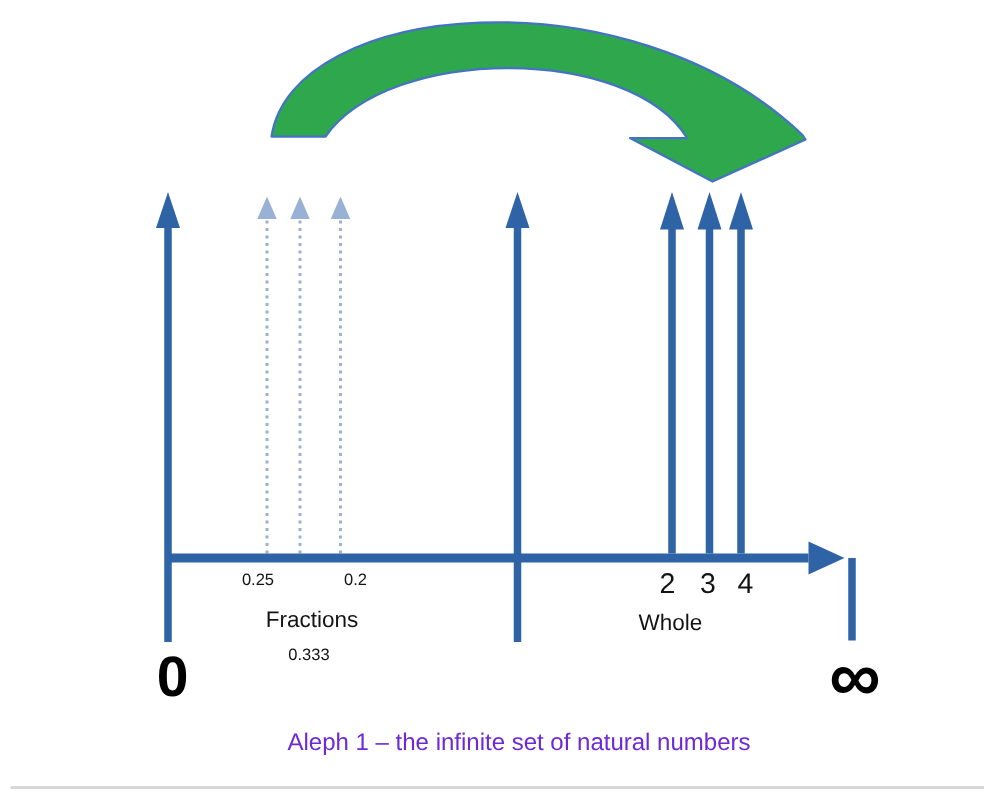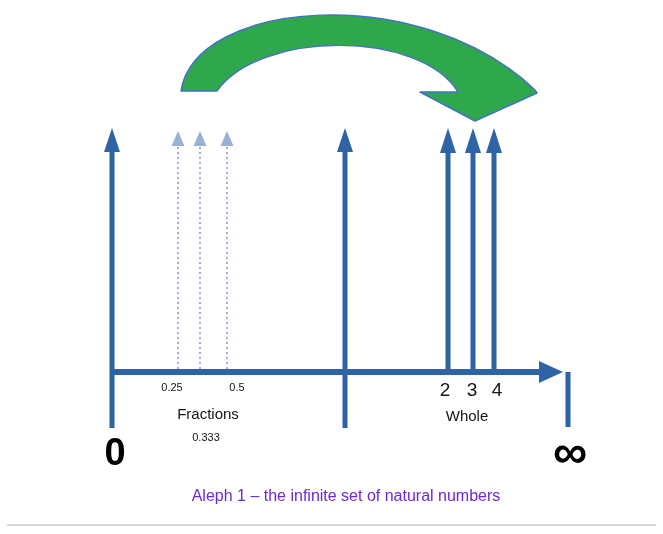--- a/index.html
+++ b/index.html
@@ -70,29 +70,29 @@
       <polygon class="solid-fill" points="539,361 563,372 539,383"></polygon>
     </g>
 
     <rect class="solid-fill" x="565.5" y="372" width="5" height="55"></rect>
 
     <path class="green-arrow" d="M 181 91 C 195 0, 420 -20, 535 90 L 537 93 L 475 121 L 420 92 L 458 92 C 420 30, 260 30, 217 91 Z"></path>
   </svg>
 
   <div class="lbl tick-small" style="left:172px;top:381px;">0.25</div>
   <div class="lbl tick-small" style="left:206px;top:399px;margin-top:32px;">0.333</div>
-  <div class="lbl tick-small" style="left:237px;top:381px;">0.5</div>
+  <div class="lbl tick-small" style="left:237px;top:381px;">0.2</div>
 
   <div class="lbl group-lbl" style="left:208px;top:405px;">Fractions</div>
 
   <div class="lbl whole-num" style="left:445px;top:379px;">2</div>
   <div class="lbl whole-num" style="left:472px;top:379px;">3</div>
   <div class="lbl whole-num" style="left:497px;top:379px;">4</div>
 
-  <div class="lbl group-lbl" style="left:447px;top:407px;margin-left:20px;">Whole</div>
+  <div class="lbl group-lbl" style="left:447px;top:407px;">Whole</div>
 
   <div class="lbl big" style="left:115px;top:430px;">0</div>
   <div class="lbl infinity" style="left:570px;top:432px;">∞</div>
 
   <div class="lbl caption" style="left:346px;top:487px;">Aleph 1 – the infinite set of natural numbers</div>
 
   <div class="separator"></div>
 </div>
 
 </body></html>

